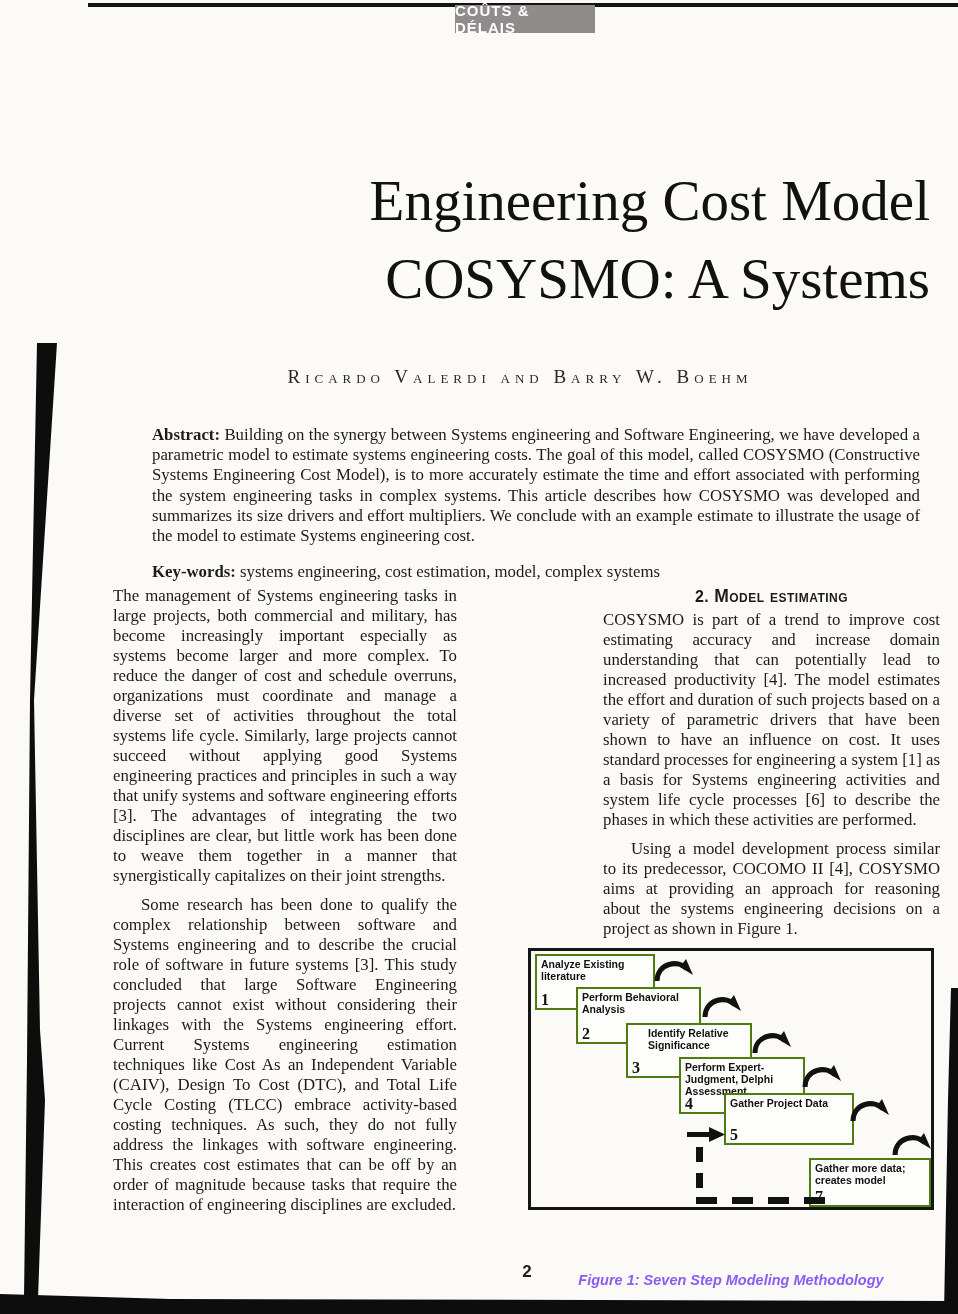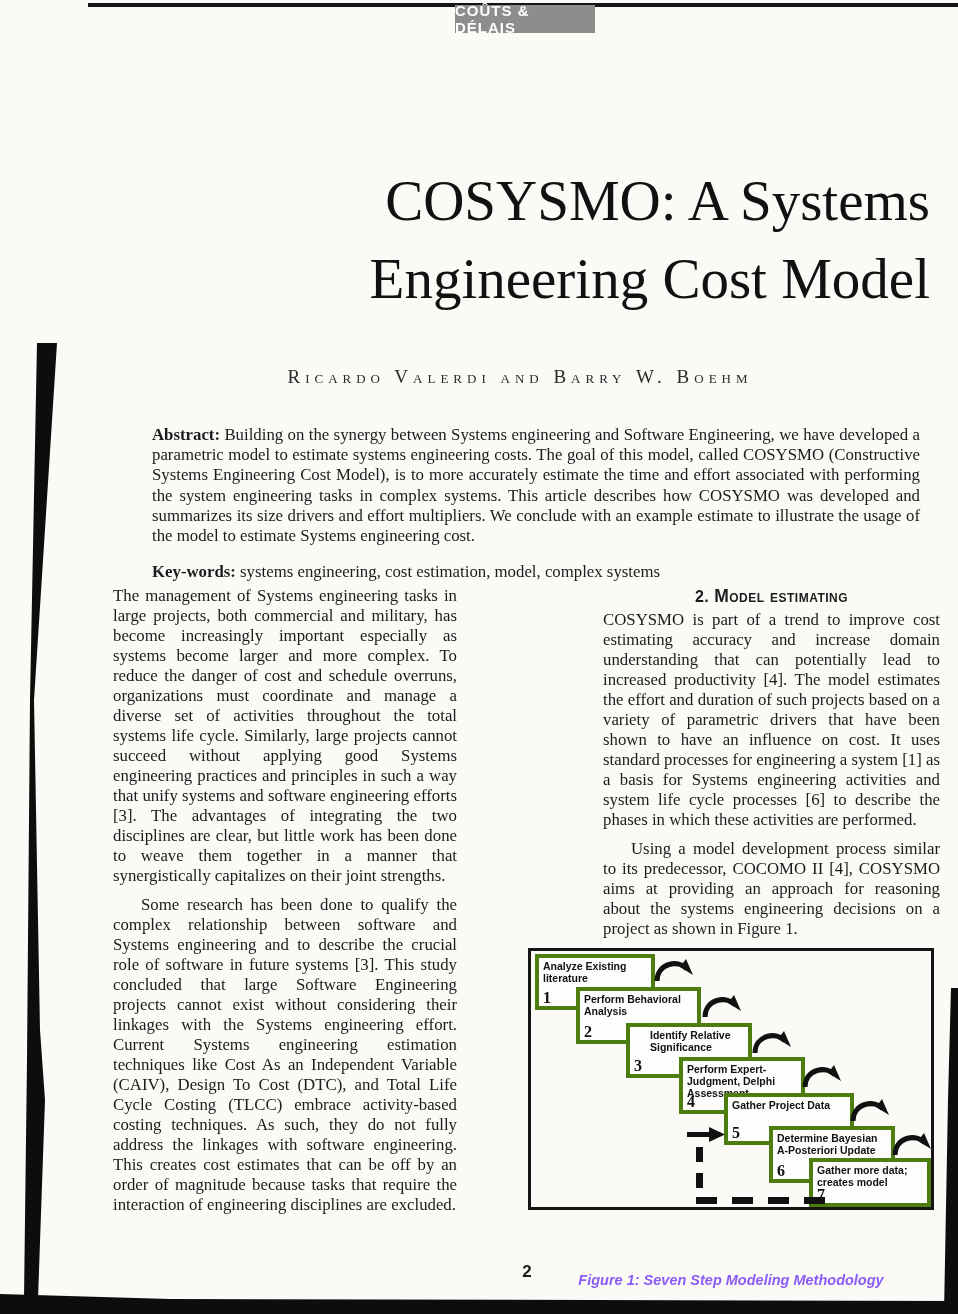--- a/index.html
+++ b/index.html
@@ -45,21 +45,21 @@
   }
   .sc{font-variant:small-caps;font-size:17.5px;}
   .col p{margin:0;}
   .col p + p{margin-top:9px;text-indent:28px;}
   
   .figure-frame{
     position:absolute;left:528px;top:948px;width:406px;height:262px;
     border:3px solid #151515;background:#fbfaf7;box-sizing:border-box;
   }
   .step-box{
-    position:absolute;background:#fdfdfb;border:4px solid #4d7c0f;box-sizing:border-box;
+    position:absolute;background:#fdfdfb;border:2px solid #4d7c0f;box-sizing:border-box;
     padding:2px 3px 0 4px;font-family:"Liberation Sans",sans-serif;font-weight:bold;
     font-size:10.5px;line-height:12px;color:#111;
   }
   .step-num{
     position:absolute;left:4px;bottom:0px;font-family:"Liberation Serif",serif;
     font-weight:bold;font-size:16px;line-height:16px;
   }
   .b1{left:4px;  top:3px;  width:120px;height:56px;z-index:1;}
   .b2{left:45px; top:36px; width:125px;height:57px;z-index:2;}
   .b3{left:95px; top:72px; width:126px;height:55px;z-index:3;padding-left:20px;}
@@ -97,22 +97,22 @@
 </style>
 </head>
 <body>
 
 <div id="canvas">
 
   <div class="top-rule"></div>
   <div class="tag">COÛTS &amp; DÉLAIS</div>
 
   <div class="title">
+    <div>Engineering Cost Model</div>
     <div>COSYSMO: A Systems</div>
-    <div>Engineering Cost Model</div>
   </div>
 
   <div class="authors">Ricardo Valerdi and Barry W. Boehm</div>
 
   <p class="abstract"><span class="lead">Abstract:</span><span> Building on the synergy between Systems engineering and Software Engineering, we have developed a parametric model to estimate systems engineering costs.  The goal of this model, called COSYSMO (Constructive Systems Engineering Cost Model), is to more accurately estimate the time and effort associated with performing the system engineering tasks in complex systems. This article describes how COSYSMO was developed and summarizes its size drivers and effort multipliers.  We conclude with an example estimate to illustrate the usage of the model to estimate Systems engineering cost.</span></p>
 
   <p class="keywords"><span class="lead">Key-words:</span><span> systems engineering, cost estimation, model, complex systems</span></p>
 
   <div class="col col-left">
     <p>The management of Systems engineering tasks in large projects, both commercial and military, has become increasingly important especially as systems become larger and more complex.  To reduce the danger of cost and schedule overruns, organizations must coordinate and manage a diverse set of activities throughout the total systems life cycle. Similarly, large projects cannot succeed without applying good Systems engineering practices and principles in such a way that unify systems and software engineering efforts [3].  The advantages of integrating the two disciplines are clear, but little work has been done to weave them together in a manner that synergistically capitalizes on their joint strengths.</p>
@@ -138,24 +138,20 @@
       <span>Identify Relative Significance</span>
       <span class="step-num">3</span>
     </div>
     <div class="step-box b4">
       <span>Perform Expert-Judgment, Delphi Assessment</span>
       <span class="step-num">4</span>
     </div>
     <div class="step-box b5">
       <span>Gather Project Data</span>
       <span class="step-num">5</span>
-    </div>
-    <div class="step-box b6">
-      <span>Determine Bayesian A-Posteriori Update</span>
-      <span class="step-num">6</span>
     </div>
     <div class="step-box b7">
       <span>Gather more data; creates model</span>
       <span class="step-num">7</span>
     </div>
 
     <svg class="curve-arrow ca1" viewBox="0 0 42 30">
         <path d="M4 24 C4 6, 26 2, 34 12" fill="none" stroke="#111" stroke-width="5"></path>
         <path d="M27 10 L40 18 L33 2 Z" fill="#111"></path>
       </svg>

